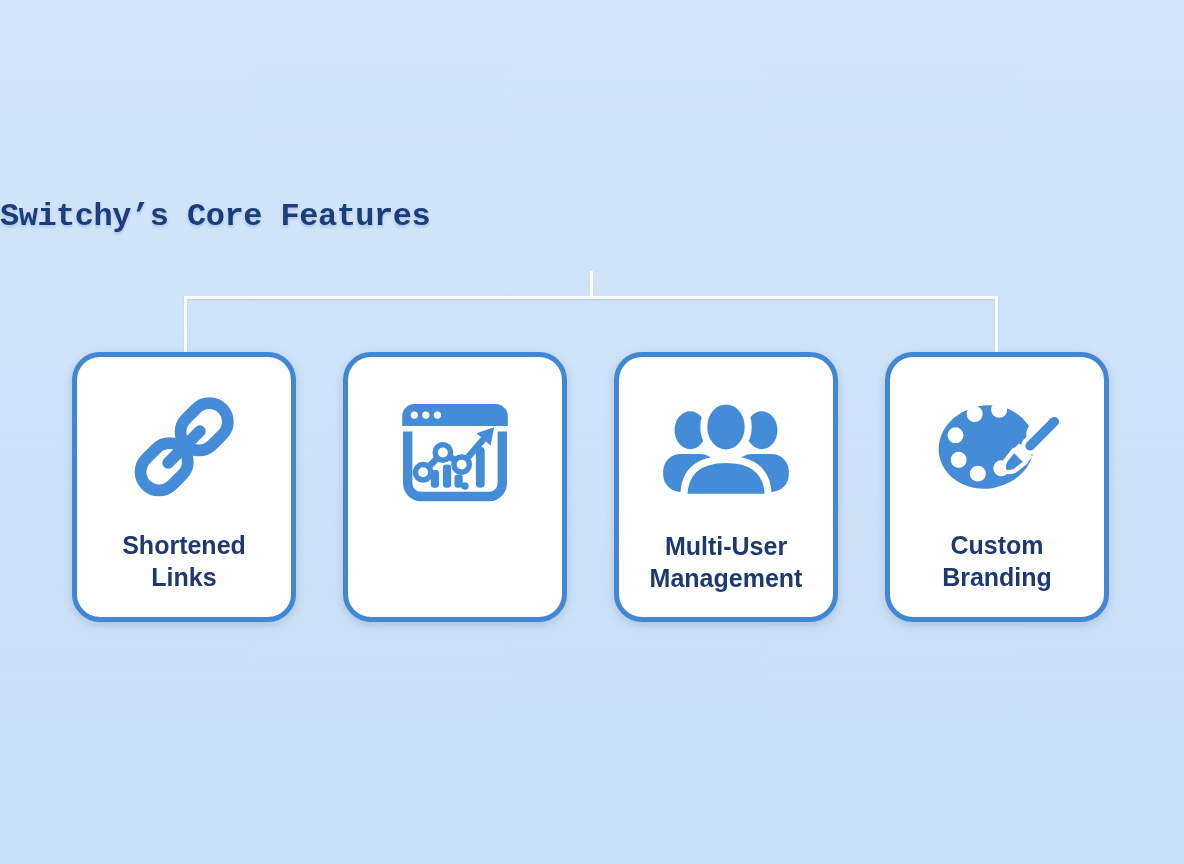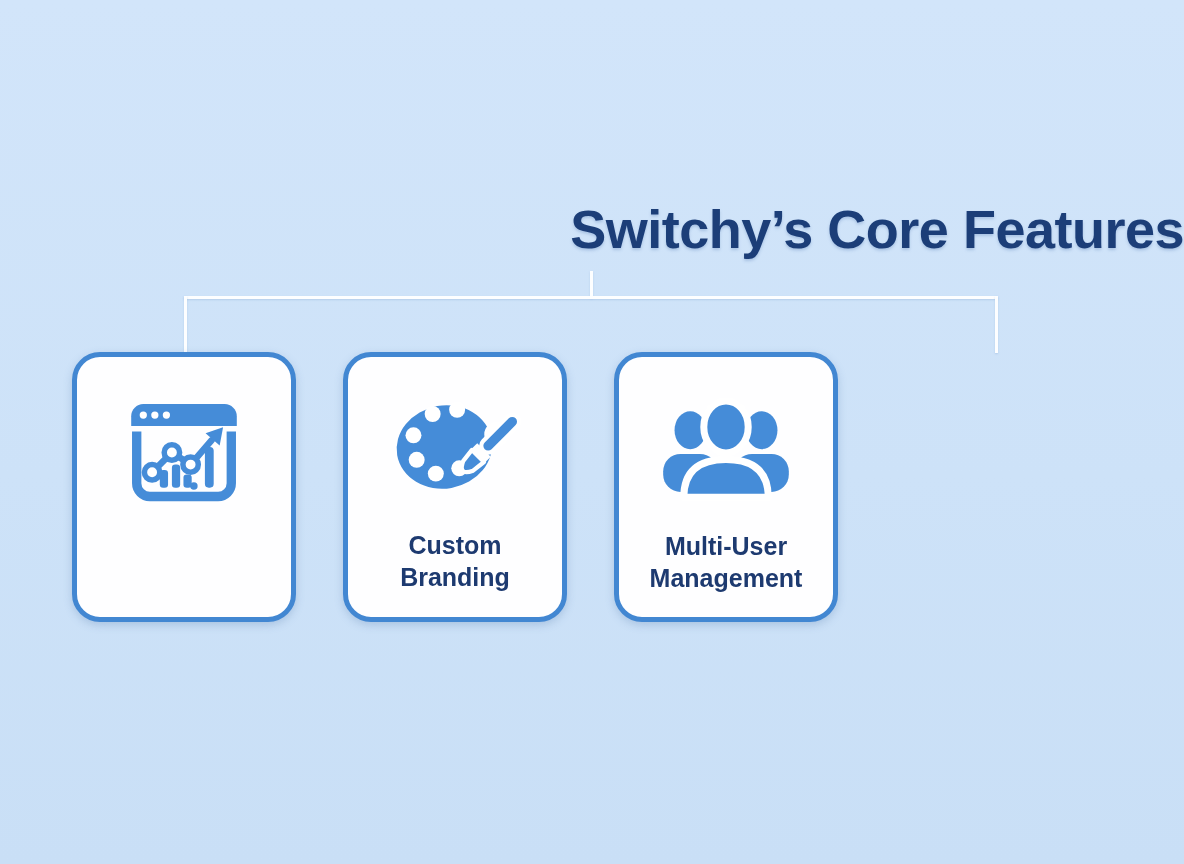--- a/index.html
+++ b/index.html
@@ -6,27 +6,28 @@
   .canvas{
     position:relative;
     width:1184px;height:864px;
     background:linear-gradient(180deg,#d2e5fa 0%, #cde2f8 55%, #c9dff6 100%);
     overflow:hidden;
     font-family:"Liberation Sans", sans-serif;
   }
   .title{
     position:absolute;
     top:198px;left:0;width:100%;
-    text-align:right;
-    font-size:54px;
+    text-align:left;
+    font-size:32px;
     font-weight:bold;
     letter-spacing:-0.5px;
     color:#1c3e78;
     text-shadow:0 2px 3px rgba(96,136,188,0.35);
     margin:0;
+    font-family:Liberation Mono, monospace;
   }
   .conn{
     position:absolute;
     background:#fdfeff;
     box-shadow:0 1px 2px rgba(130,165,210,0.35);
   }
   .conn.v{width:3px;}
   .conn.h{height:3px;}
   .cards{
     position:absolute;
@@ -71,20 +72,33 @@
 
   <h1 class="title">Switchy’s Core Features</h1>
 
   <div class="conn v" style="left:590px;top:271px;height:27px;"></div>
   <div class="conn h" style="left:184px;top:296px;width:814px;"></div>
   <div class="conn v" style="left:184px;top:296px;height:57px;"></div>
   <div class="conn v" style="left:995px;top:296px;height:57px;"></div>
 
   <div class="cards">
 
+    <div class="card">
+      <div class="icon-box">
+        <svg width="112" height="112" viewBox="0 0 100 100" aria-hidden="true">
+          <g transform="rotate(45 50 50)" stroke="#458cd8" fill="none">
+            <rect x="33.5" y="1.5" width="33" height="46" rx="16.5" stroke-width="10.5"></rect>
+            <rect x="33.5" y="52" width="33" height="46" rx="16.5" stroke-width="10.5"></rect>
+            <line x1="50" y1="30" x2="50" y2="70" stroke-width="10.5" stroke-linecap="round"></line>
+          </g>
+        </svg>
+      </div>
+      <div class="card-label">Shortened
+Links</div>
+    </div>
 
     <div class="card">
       <div class="icon-box">
         <svg width="132" height="115" viewBox="0 0 120 104" aria-hidden="true">
 
           <path d="M12,28 v-9 a11,11 0 0 1 11,-11 h74 a11,11 0 0 1 11,11 v9 z" fill="#458cd8"></path>
           <circle cx="23" cy="18" r="3.3" fill="#ffffff"></circle>
           <circle cx="33.5" cy="18" r="3.3" fill="#ffffff"></circle>
           <circle cx="44" cy="18" r="3.3" fill="#ffffff"></circle>
 
@@ -101,20 +115,37 @@
           <circle cx="31" cy="70" r="7" fill="#ffffff" stroke="#458cd8" stroke-width="5"></circle>
           <circle cx="49" cy="52" r="7" fill="#ffffff" stroke="#458cd8" stroke-width="5"></circle>
           <circle cx="66" cy="63" r="7" fill="#ffffff" stroke="#458cd8" stroke-width="5"></circle>
           <circle cx="69" cy="82.5" r="3.4" fill="#458cd8"></circle>
         </svg>
       </div>
     </div>
 
     <div class="card">
       <div class="icon-box">
+        <svg width="130" height="113" viewBox="0 0 120 104" aria-hidden="true">
+
+          <ellipse cx="27" cy="36" rx="14.5" ry="17.5" fill="#458cd8"></ellipse>
+          <ellipse cx="93" cy="36" rx="14.5" ry="17.5" fill="#458cd8"></ellipse>
+          <rect x="2" y="58" width="50" height="35" rx="16" fill="#458cd8"></rect>
+          <rect x="68" y="58" width="50" height="35" rx="16" fill="#458cd8"></rect>
+
+          <path d="M21,98 q0,-35 39,-35 q39,0 39,35 z" fill="#458cd8" stroke="#ffffff" stroke-width="6.5" stroke-linejoin="round"></path>
+          <ellipse cx="60" cy="33" rx="20.5" ry="24" fill="#458cd8" stroke="#ffffff" stroke-width="6.5"></ellipse>
+        </svg>
+      </div>
+      <div class="card-label">Multi-User
+Management</div>
+    </div>
+
+    <div class="card">
+      <div class="icon-box">
         <svg width="132" height="112" viewBox="0 0 124 104" aria-hidden="true">
 
           <ellipse cx="52" cy="52" rx="45" ry="39" transform="rotate(-10 52 52)" fill="#458cd8"></ellipse>
 
           <circle cx="101" cy="40" r="11.5" fill="#ffffff"></circle>
 
           <circle cx="41" cy="21" r="7.5" fill="#ffffff"></circle>
           <circle cx="64" cy="17" r="7.5" fill="#ffffff"></circle>
           <circle cx="23" cy="41" r="7.5" fill="#ffffff"></circle>
           <circle cx="26" cy="64" r="7.5" fill="#ffffff"></circle>
@@ -125,31 +156,14 @@
             <rect x="-9" y="-6" width="18" height="8" fill="#ffffff"></rect>
             <rect x="-6.5" y="-50" width="13" height="45" rx="6.5" fill="#458cd8" stroke="#ffffff" stroke-width="4"></rect>
             <path d="M-8,2 L8,2 L6.5,15 Q0,29 -6.5,15 Z" fill="#458cd8" stroke="#ffffff" stroke-width="4" stroke-linejoin="round"></path>
           </g>
         </svg>
       </div>
       <div class="card-label">Custom
 Branding</div>
     </div>
 
-    <div class="card">
-      <div class="icon-box">
-        <svg width="130" height="113" viewBox="0 0 120 104" aria-hidden="true">
-
-          <ellipse cx="27" cy="36" rx="14.5" ry="17.5" fill="#458cd8"></ellipse>
-          <ellipse cx="93" cy="36" rx="14.5" ry="17.5" fill="#458cd8"></ellipse>
-          <rect x="2" y="58" width="50" height="35" rx="16" fill="#458cd8"></rect>
-          <rect x="68" y="58" width="50" height="35" rx="16" fill="#458cd8"></rect>
-
-          <path d="M21,98 q0,-35 39,-35 q39,0 39,35 z" fill="#458cd8" stroke="#ffffff" stroke-width="6.5" stroke-linejoin="round"></path>
-          <ellipse cx="60" cy="33" rx="20.5" ry="24" fill="#458cd8" stroke="#ffffff" stroke-width="6.5"></ellipse>
-        </svg>
-      </div>
-      <div class="card-label">Multi-User
-Management</div>
-    </div>
-
   </div>
 </div>
 
 </body></html>

